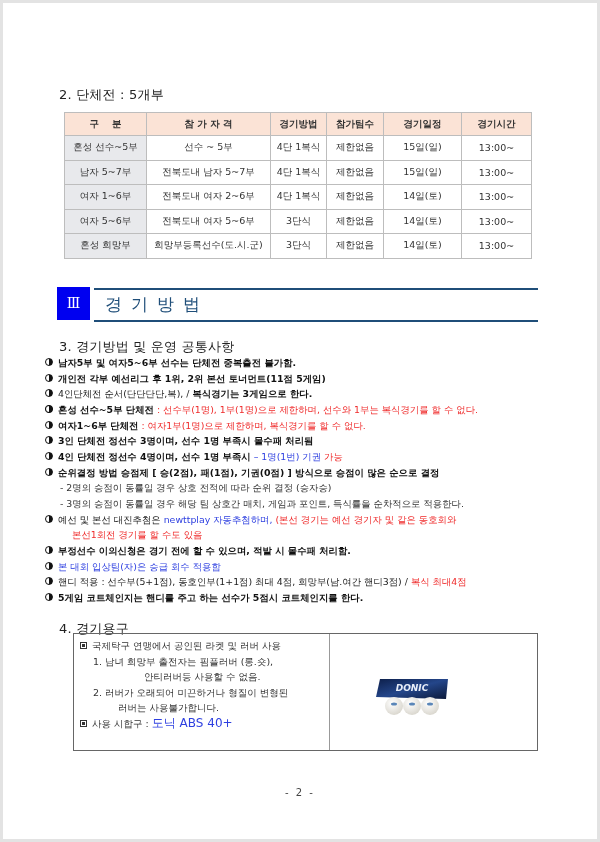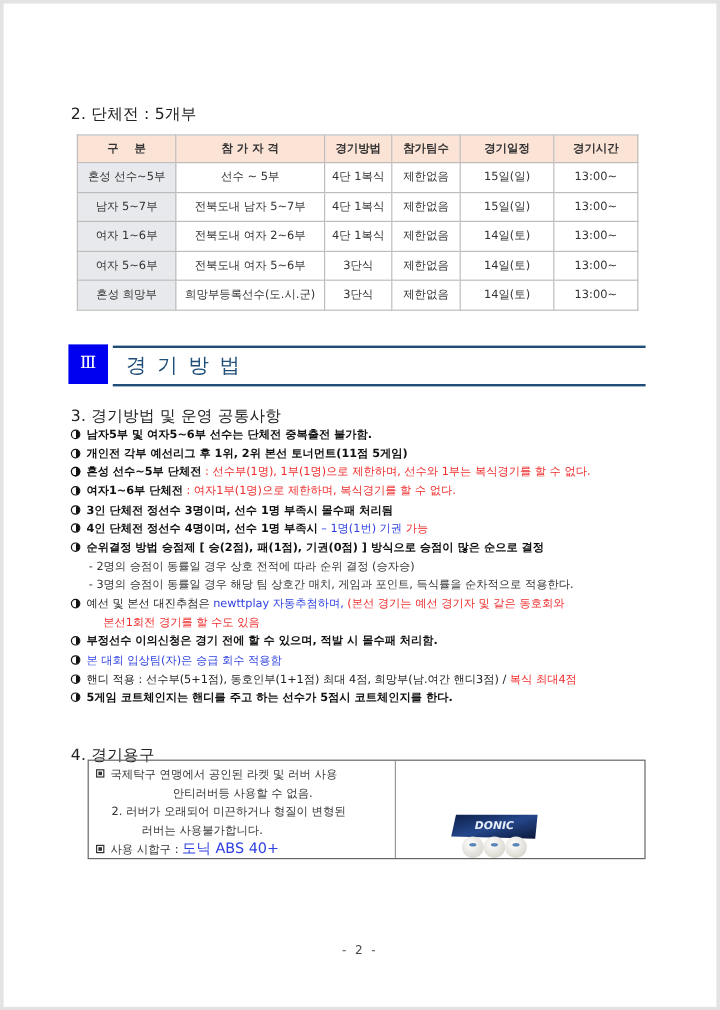--- a/index.html
+++ b/index.html
@@ -27,31 +27,31 @@
   .blue { color:#2d3fe0; }
   .roman {
     position:absolute; left:57px; top:287px; width:33px; height:33px; background:#0000f0; color:#fff;
     font-family:"DejaVu Serif","Liberation Serif",serif; font-size:14px; text-align:center; line-height:33px;
   }
   .secline { position:absolute; left:94px; width:444px; height:2px; background:#1f4e79; }
   .sectitle {
     position:absolute; left:105px; top:293px; font-size:17px; color:#1f4e79; letter-spacing:9px;
     font-family:"DejaVu Serif","Liberation Serif",serif;
   }
-  .bullets { position:absolute; left:58px; top:351px; width:490px; font-size:9.4px; line-height:15.65px; }
+  .bullets { position:absolute; left:44px; top:351px; width:490px; font-size:9.4px; line-height:15.65px; }
   .bl { white-space:nowrap; position:relative; padding-left:14px; }
   .bl .dot {
     position:absolute; left:1px; top:3px; width:8px; height:8px; border:1px solid #111; border-radius:50%;
     background:linear-gradient(to right, #fff 50%, #111 50%); box-sizing:border-box;
   }
   .bl.cont { padding-left:28px; }
   .sub { padding-left:16px; color:#333; white-space:nowrap; }
   .b { font-weight:bold; color:#111; }
   .equip {
-    position:absolute; left:73px; top:633px; width:465px; height:83px; border:1px solid #666; box-sizing:border-box;
+    position:absolute; left:73px; top:633px; width:465px; height:118px; border:1px solid #666; box-sizing:border-box;
   }
   .equip .divider { position:absolute; left:255px; top:0; bottom:0; width:1px; background:#999; }
   .equip .txt { position:absolute; left:6px; top:4px; font-size:9.5px; line-height:15.6px; color:#333; }
   .sq { display:inline-block; width:7px; height:7px; border:1px solid #333; margin-right:5px; position:relative; top:0px; box-sizing:border-box; }
   .sq::after { content:""; position:absolute; left:1px; top:1px; width:3px; height:3px; background:#333; }
   .ball-img { position:absolute; left:44px; top:41px; width:76px; height:45px; }
   .pagenum { position:absolute; left:0; width:600px; top:787px; text-align:center; font-size:10px; color:#444; letter-spacing:2px; }
 </style>
 </head>
 <body>
@@ -127,20 +127,21 @@
 <div class="secline" style="top:288px;"></div>
 <div class="secline" style="top:320px;"></div>
 <div class="sectitle">경기방법</div>
 
 <div class="abs h2" style="left:59px; top:338px;">3. 경기방법 및 운영 공통사항</div>
 
 <div class="bullets" style="top:355px;">
   <div id="items-a">
       <div class="bl"><span class="dot"></span><span class="red b">남자5부 및 여자5~6부 선수는 단체전 중복출전 불가함.</span></div>
       <div class="bl"><span class="dot"></span><span class="b">개인전 각부 예선리그 후 1위, 2위 본선 토너먼트(11점 5게임)</span></div>
+      <div class="bl"><span class="dot"></span><span>4인단체전 순서(단단단단,복), / </span><span class="red b">복식경기는 3게임으로 한다.</span></div>
       <div class="bl"><span class="dot"></span></div>
       <div class="bl"><span class="dot"></span><span class="b">혼성 선수~5부 단체전</span><span class="red"> : 선수부(1명), 1부(1명)으로 제한하며, 선수와 1부는 복식경기를 할 수 없다.</span></div>
       <div class="bl"><span class="dot"></span><span class="b">여자1~6부 단체전</span><span class="red"> : 여자1부(1명)으로 제한하며, 복식경기를 할 수 없다.</span></div>
       <div class="bl"><span class="dot"></span><span class="b">3인 단체전 정선수 3명이며, 선수 1명 부족시 몰수패 처리됨</span></div>
       <div class="bl"><span class="dot"></span><span class="b">4인 단체전 정선수 4명이며, 선수 1명 부족시</span><span class="blue"> – 1명(1번) 기권 </span><span class="red">가능</span></div>
       <div class="bl"><span class="dot"></span><span class="b">순위결정 방법 승점제 [ 승(2점), 패(1점), 기권(0점) ] 방식으로 승점이 많은 순으로 결정</span></div>
     </div>
   <div>
     <div class="sub">- 2명의 승점이 동률일 경우 상호 전적에 따라 순위 결정 (승자승)</div>
     <div class="sub">- 3명의 승점이 동률일 경우 해당 팀 상호간 매치, 게임과 포인트, 득식률을 순차적으로 적용한다.</div>
@@ -153,20 +154,21 @@
       <div class="bl"><span class="dot"></span><span>핸디 적용 : 선수부(5+1점), 동호인부(1+1점) 최대 4점, 희망부(남.여간 핸디3점) / </span><span class="red">복식 최대4점</span></div>
       <div class="bl"><span class="dot"></span><span class="b">5게임 코트체인지는 핸디를 주고 하는 선수가 5점시 코트체인지를 한다.</span></div>
     </div>
 </div>
 
 <div class="abs h2" style="left:59px; top:620px;">4. 경기용구</div>
 
 <div class="equip">
   <div class="txt">
     <div><span class="sq"></span><span>국제탁구 연맹에서 공인된 라켓 및 러버 사용</span></div>
+    <div style="padding-left:13px">1. 남녀 희망부 출전자는 핌플러버 (롱.숏),</div>
     <div style="padding-left:64px">안티러버등 사용할 수 없음.</div>
     <div style="padding-left:13px">2. 러버가 오래되어 미끈하거나 형질이 변형된</div>
     <div style="padding-left:38px">러버는 사용불가합니다.</div>
     <div><span class="sq"></span><span>사용 시합구 : </span><span class="blue" style="font-size:12px">도닉 ABS 40+</span></div>
   </div>
   <div class="divider"></div>
   <div class="abs" style="left:256px; top:0; width:208px; height:113px;">
     <svg class="ball-img" viewBox="0 0 76 45">
       <defs>
         <linearGradient id="pk" x1="0" y1="0" x2="1" y2="1">

